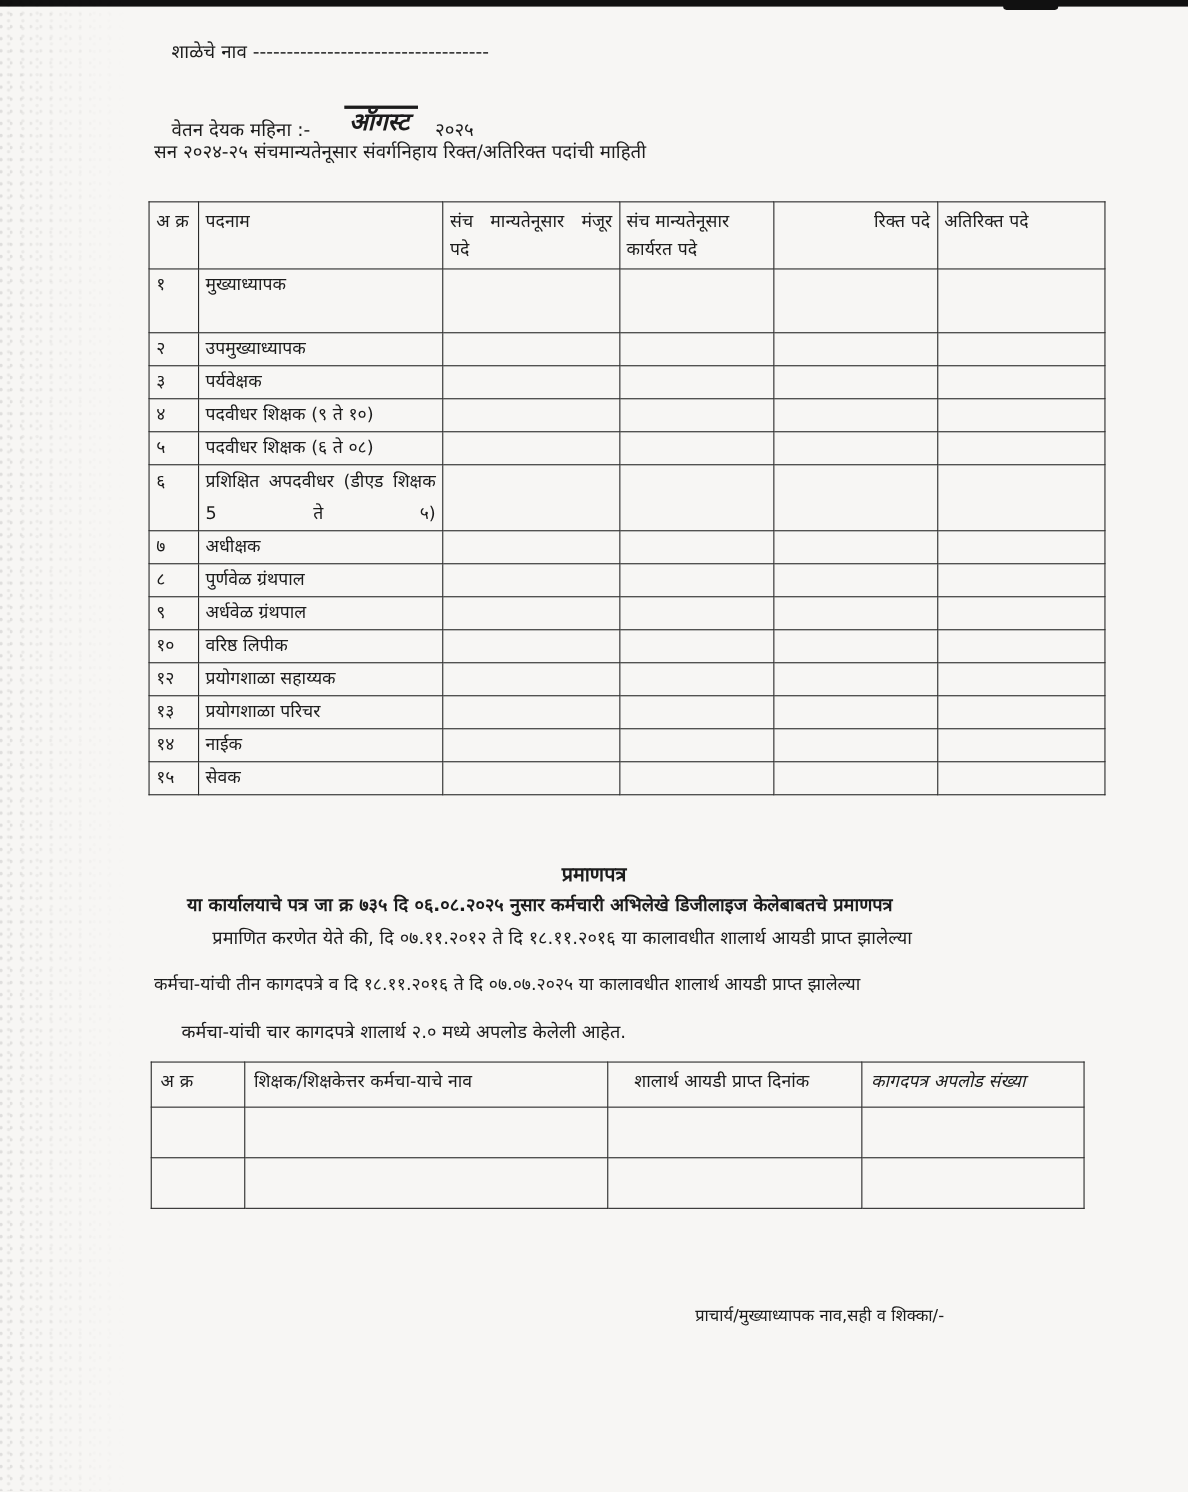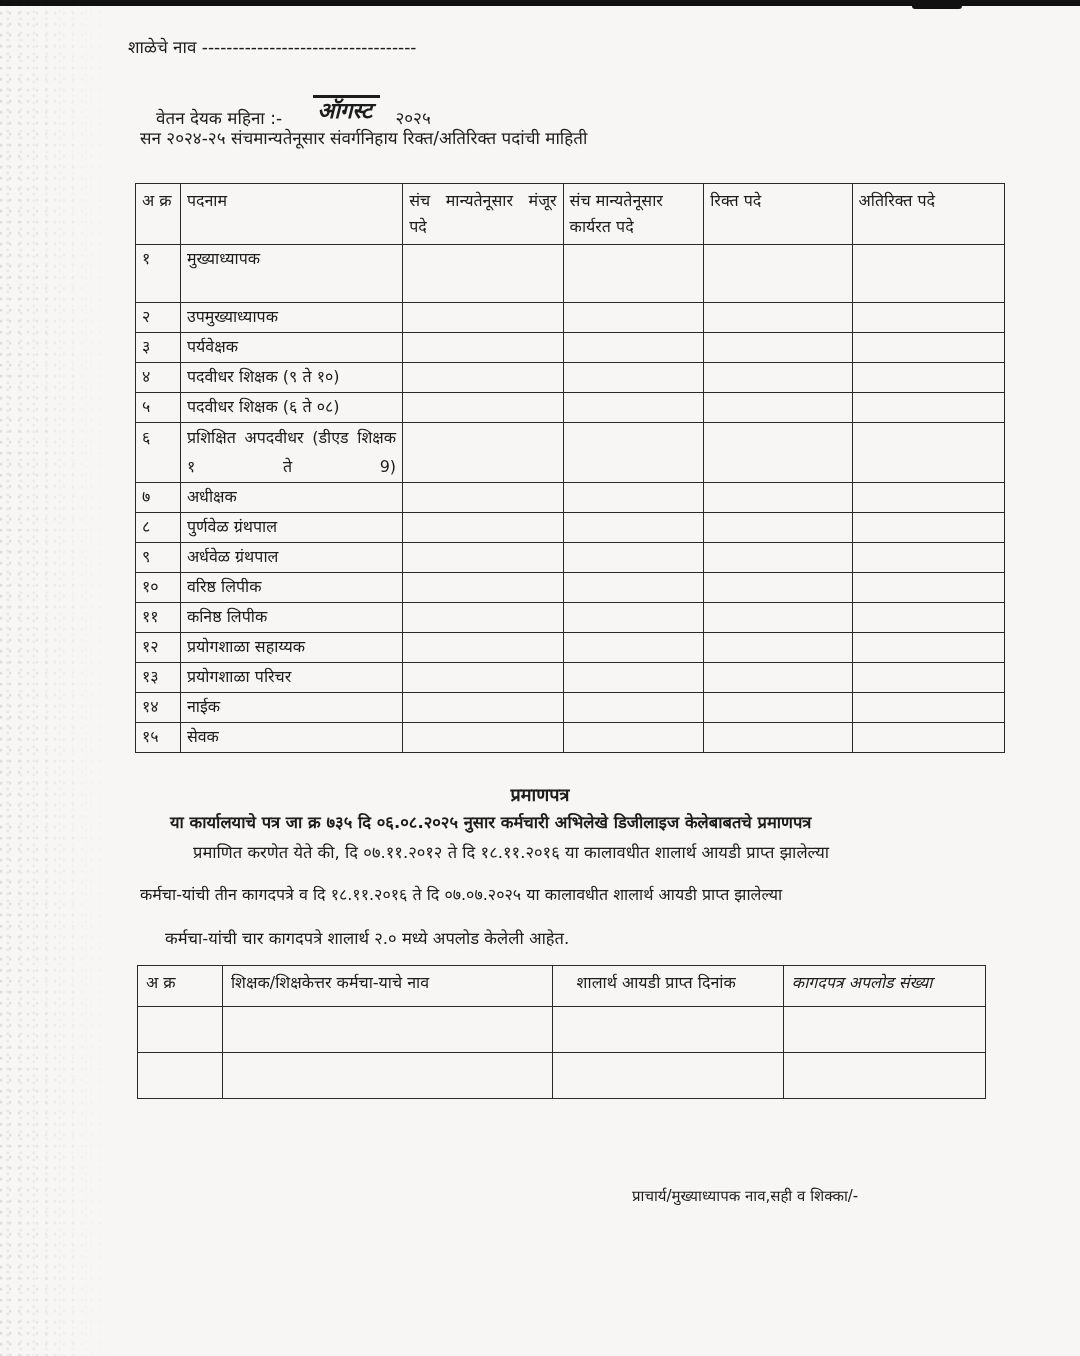--- a/index.html
+++ b/index.html
@@ -15,36 +15,36 @@
     position: absolute; left: 0; top: 0; width: 120px; height: 1356px;
     background:
       radial-gradient(circle at 10% 20%, rgba(0,0,0,0.18) 0 1px, transparent 2px) 0 0/9px 11px,
       radial-gradient(circle at 60% 70%, rgba(0,0,0,0.12) 0 1px, transparent 2px) 0 0/13px 7px;
     opacity: 0.55;
     -webkit-mask-image: linear-gradient(to right, #000 0%, rgba(0,0,0,0.4) 50%, transparent 100%);
     mask-image: linear-gradient(to right, #000 0%, rgba(0,0,0,0.4) 50%, transparent 100%);
   }
   .abs { position: absolute; white-space: nowrap; }
   .txt { font-size: 17px; }
-  .school { left: 128px; top: 35px; }
+  .school { left: 156px; top: 35px; }
   .dash { letter-spacing: 0px; }
   .month { left: 156px; top: 100px; }
   .hand { font-family: "DejaVu Serif", serif; font-size: 22px; font-weight: bold; font-style: italic; margin: 0 18px 0 30px; position: relative; top: -6px; }
   .hand::before { content: ""; position: absolute; left: -4px; right: -8px; top: -2px; border-top: 3px solid #1c1c1c; }
   .subtitle { left: 140px; top: 126px; }
 
   table { border-collapse: collapse; position: absolute; }
   td, th { border: 1.5px solid #2a2a2a; font-size: 16px; font-weight: normal; vertical-align: top; text-align: left; padding: 4px 6px; line-height: 28px; }
   .t1 { left: 135px; top: 183px; width: 870px; }
   .t1 th { height: 50px; line-height: 26px; }
   .t1 .c0 { width: 32px; }
   .t1 .c1 { width: 210px; }
   .t1 .c2 { width: 148px; }
   .t1 .c3 { width: 128px; }
-  .t1 .c4 { width: 136px; }
+  .t1 .c4 { width: 136px; text-align: right; }
   .t1 .c5 { width: 140px; }
   .t1 td { padding: 0 6px; height: 29px; }
   .t1 tr.tall1 td { height: 57px; }
   .t1 tr.tall2 td { height: 59px; line-height: 29px; white-space: normal; }
   .t1 .just { text-align: justify; text-align-last: justify; }
 
   .cert-title { left: 0; width: 1080px; text-align: center; top: 782px; font-size: 18px; font-weight: bold; }
   .cert-l1 { left: 170px; top: 810px; font-size: 16.5px; font-weight: bold; }
   .cert-l2 { left: 193px; top: 840px; font-size: 16.5px; }
   .cert-l3 { left: 140px; top: 883px; font-size: 16px; }
@@ -127,21 +127,21 @@
       <tr>
         <td>५</td>
         <td>पदवीधर शिक्षक (६ ते ०८)</td>
         <td></td>
         <td></td>
         <td></td>
         <td></td>
       </tr>
       <tr class="tall2">
         <td>६</td>
-        <td class="just">प्रशिक्षित अपदवीधर (डीएड शिक्षक १ ते 9)</td>
+        <td class="just">प्रशिक्षित अपदवीधर (डीएड शिक्षक 5 ते ५)</td>
         <td></td>
         <td></td>
         <td></td>
         <td></td>
       </tr>
       <tr>
         <td>७</td>
         <td>अधीक्षक</td>
         <td></td>
         <td></td>
@@ -160,28 +160,20 @@
         <td>९</td>
         <td>अर्धवेळ ग्रंथपाल</td>
         <td></td>
         <td></td>
         <td></td>
         <td></td>
       </tr>
       <tr>
         <td>१०</td>
         <td>वरिष्ठ लिपीक</td>
-        <td></td>
-        <td></td>
-        <td></td>
-        <td></td>
-      </tr>
-      <tr>
-        <td>११</td>
-        <td>कनिष्ठ लिपीक</td>
         <td></td>
         <td></td>
         <td></td>
         <td></td>
       </tr>
       <tr>
         <td>१२</td>
         <td>प्रयोगशाळा सहाय्यक</td>
         <td></td>
         <td></td>

